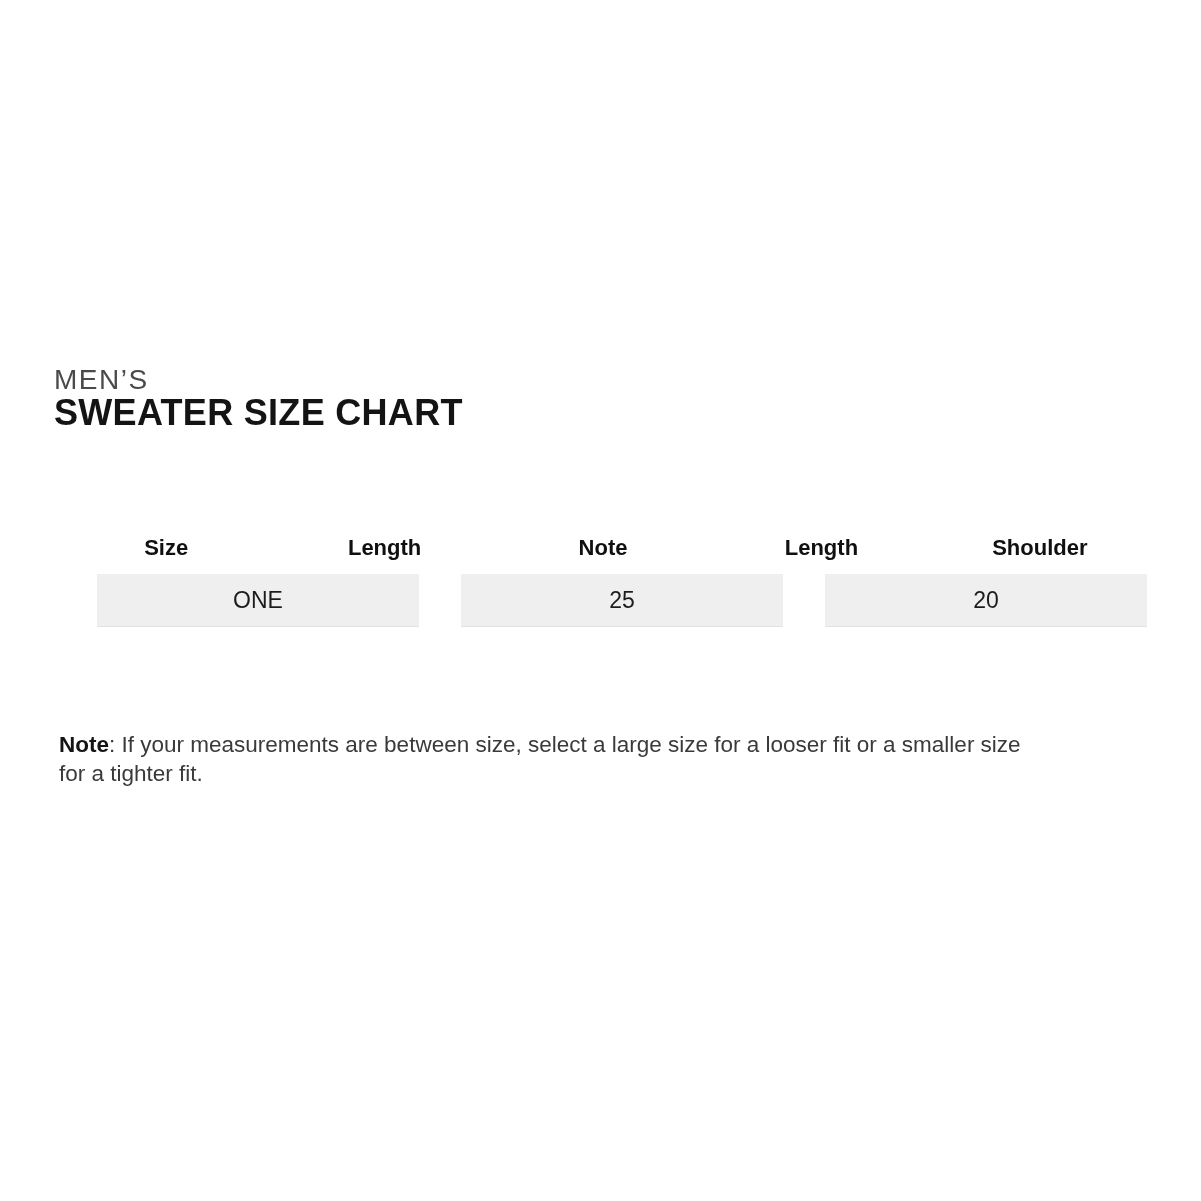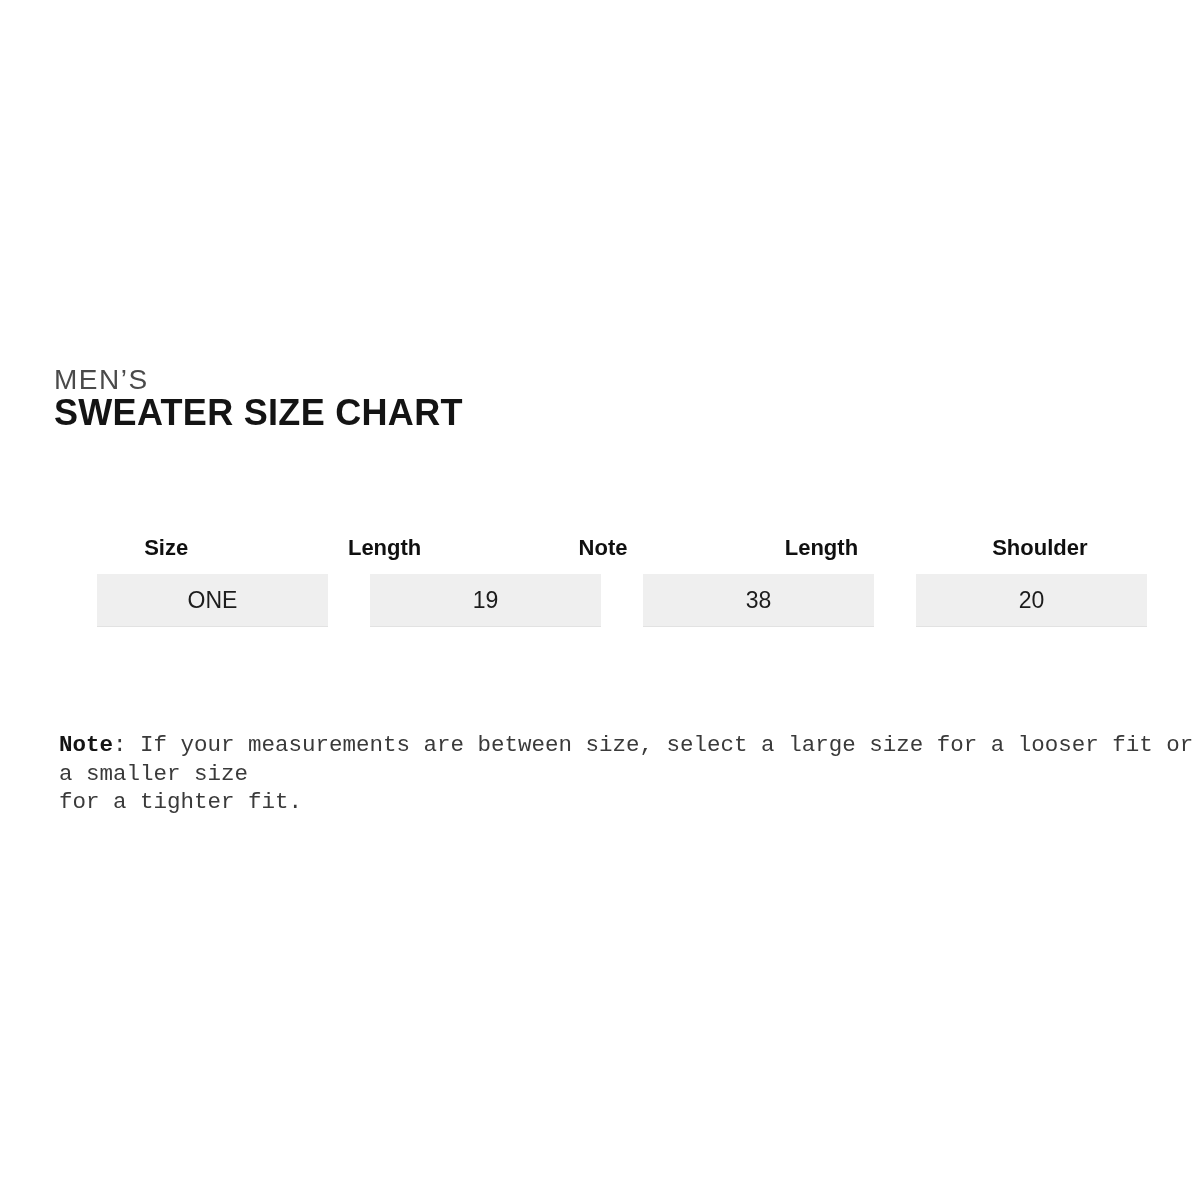--- a/index.html
+++ b/index.html
@@ -99,21 +99,20 @@
     margin-left: 38px;
   }
 
   .note {
     position: absolute;
     left: 59px;
     top: 731px;
     font-size: 22.5px;
     line-height: 28.5px;
     color: var(--color-note-text, #3a3a3a);
-    font-family: Liberation Mono, monospace;
   }
   .note-label {
     font-weight: 700;
     color: #141414;
   }
 </style>
 </head>
 <body>
 
 <div class="page">
@@ -127,21 +126,20 @@
   <div class="size-table">
     <div class="table-header-row">
       <div class="header-cell">Size</div>
       <div class="header-cell">Length</div>
       <div class="header-cell">Note</div>
       <div class="header-cell">Length</div>
       <div class="header-cell">Shoulder</div>
     </div>
     <div class="table-data-row">
       <div class="data-cell">ONE</div>
-      <div class="data-cell">19</div>
-      <div class="data-cell">38</div>
+      <div class="data-cell">25</div>
       <div class="data-cell">20</div>
     </div>
   </div>
 
   <p class="note"><span class="note-label">Note</span><span>: If your measurements are between size, select a large size for a looser fit or a smaller size</span><br><span>for a tighter fit.</span></p>
 
 </div>
 
 </body></html>

